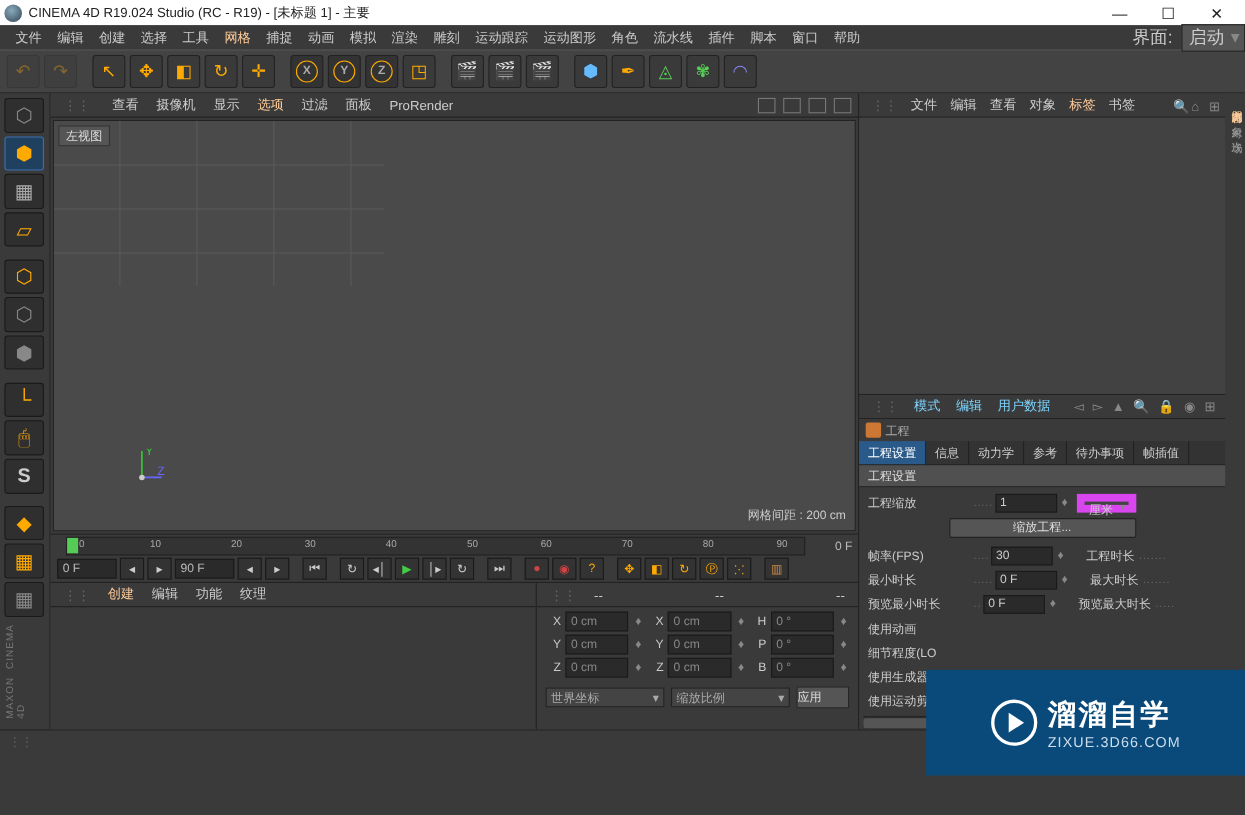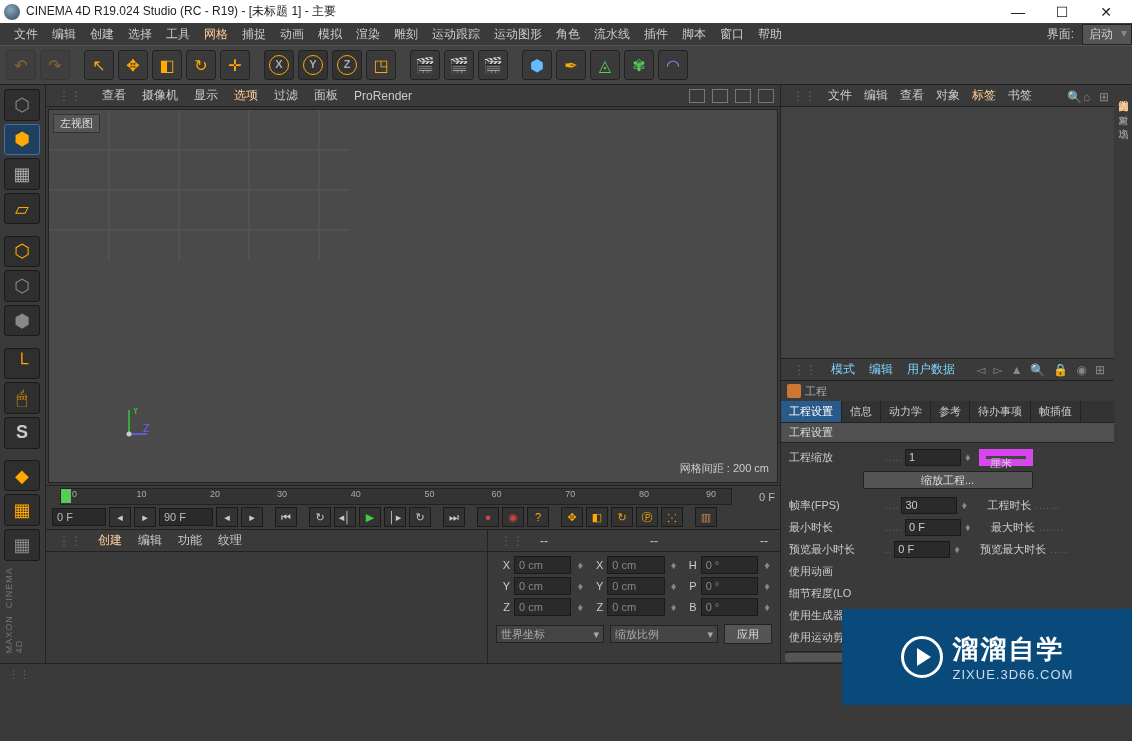--- a/index.html
+++ b/index.html
@@ -6,22 +6,22 @@
 body{background:#fff;width:1132px;height:741px;overflow:hidden;position:relative}
 .titlebar{height:23px;background:#fff;display:flex;align-items:center;padding:0 4px}
 .titlebar .ico{width:16px;height:16px;border-radius:50%;background:radial-gradient(circle at 40% 35%,#8ab,#345);margin-right:6px}
 .titlebar .t{color:#222;font-size:12px;flex:1}
 .winbtn{width:44px;height:23px;display:flex;align-items:center;justify-content:center;color:#222;font-size:14px}
 .app{background:#3a3a3a;height:718px;position:relative}
 .menubar{height:22px;background:#3a3a3a;display:flex;align-items:center;padding-left:8px;gap:2px}
 .menubar span{padding:2px 6px;color:#ccc;font-size:12px;cursor:pointer}
 .menubar span.act{color:#fc9}
 .menubar .spacer{flex:1}
-.menubar .layout-lbl{color:#ccc;font-size:12px;padding:0 6px}
-.menubar .layout-sel{background:#555;border:1px solid #222;padding:1px 18px 1px 6px;color:#ccc;font-size:12px;position:relative}
+.menubar .layout-lbl{color:#ccc;font-size:16px;padding:0 6px}
+.menubar .layout-sel{background:#555;border:1px solid #222;padding:1px 18px 1px 6px;color:#ccc;font-size:16px;position:relative}
 .menubar .layout-sel::after{content:"▾";position:absolute;right:4px;color:#888}
 .toolbar{height:40px;background:#434343;border-top:1px solid #555;border-bottom:1px solid #222;display:flex;align-items:center;padding:0 6px;gap:4px}
 .tbtn{width:30px;height:30px;background:#3a3a3a;border:1px solid #222;border-radius:3px;display:flex;align-items:center;justify-content:center;font-size:16px;color:#fa0}
 .tbtn.dis{opacity:.35}
 .tbtn.xyz{font-weight:bold;font-size:13px;color:#fa0;background:#333;position:relative}
 .tbtn.xyz span{display:inline-block;border:1.5px solid #fa0;border-radius:50%;width:20px;height:20px;line-height:17px;text-align:center}
 .tsep{width:6px}
 .mainrow{display:flex;height:578px}
 .leftcol{width:46px;background:#3a3a3a;border-right:1px solid #222;display:flex;flex-direction:column;padding:4px 4px;gap:3px}
 .ltool{width:36px;height:36px;background:#2f2f2f;border:1px solid #1a1a1a;border-radius:3px;display:flex;align-items:center;justify-content:center;font-size:18px}
@@ -58,21 +58,21 @@
 .bp-head .grip{color:#666}
 .bp-head span{padding:1px 6px;color:#ccc;font-size:12px}
 .bp-head span.act{color:#fc9}
 .coords{padding:4px 8px;display:flex;flex-direction:column;gap:3px}
 .crow{display:flex;align-items:center;gap:4px}
 .crow label{width:14px;color:#ccc;text-align:right}
 .crow .cin{flex:1;height:18px;background:#2a2a2a;border:1px solid #1a1a1a;color:#888;padding:0 4px;display:flex;align-items:center}
 .crow .spin{width:10px;color:#888;text-align:center}
 .csel{display:flex;gap:6px;padding:4px 8px;align-items:center}
 .csel .dd{flex:1;height:18px;background:#444;border:1px solid #222;color:#ccc;padding:0 4px;display:flex;align-items:center;justify-content:space-between}
-.csel .apply{width:48px;height:20px;background:#555;border:1px solid #222;color:#ddd;text-align:center;line-height:18px}
+.csel .apply{width:48px;height:20px;background:#555;border:1px solid #222;color:#ddd;line-height:18px}
 .statusbar{height:22px;background:#3a3a3a;border-top:1px solid #222;display:flex;align-items:center;padding:0 8px;font-size:11px;color:#ccc}
 .rightcol{width:352px;background:#3a3a3a;display:flex}
 .rmain{flex:1;display:flex;flex-direction:column;border-left:1px solid #222}
 .rside{width:18px;background:#3a3a3a;display:flex;flex-direction:column;align-items:center;padding-top:4px;gap:6px}
 .rside .vt{writing-mode:vertical-rl;font-size:10px;color:#999;padding:4px 0}
 .rside .vt.act{color:#fc9}
 .om{height:310px;display:flex;flex-direction:column;border-bottom:1px solid #222}
 .om-head{height:22px;display:flex;align-items:center;padding:0 6px;gap:2px;border-bottom:1px solid #222}
 .om-head .grip{color:#666}
 .om-head span{padding:1px 5px;color:#ccc;font-size:12px;cursor:pointer}

